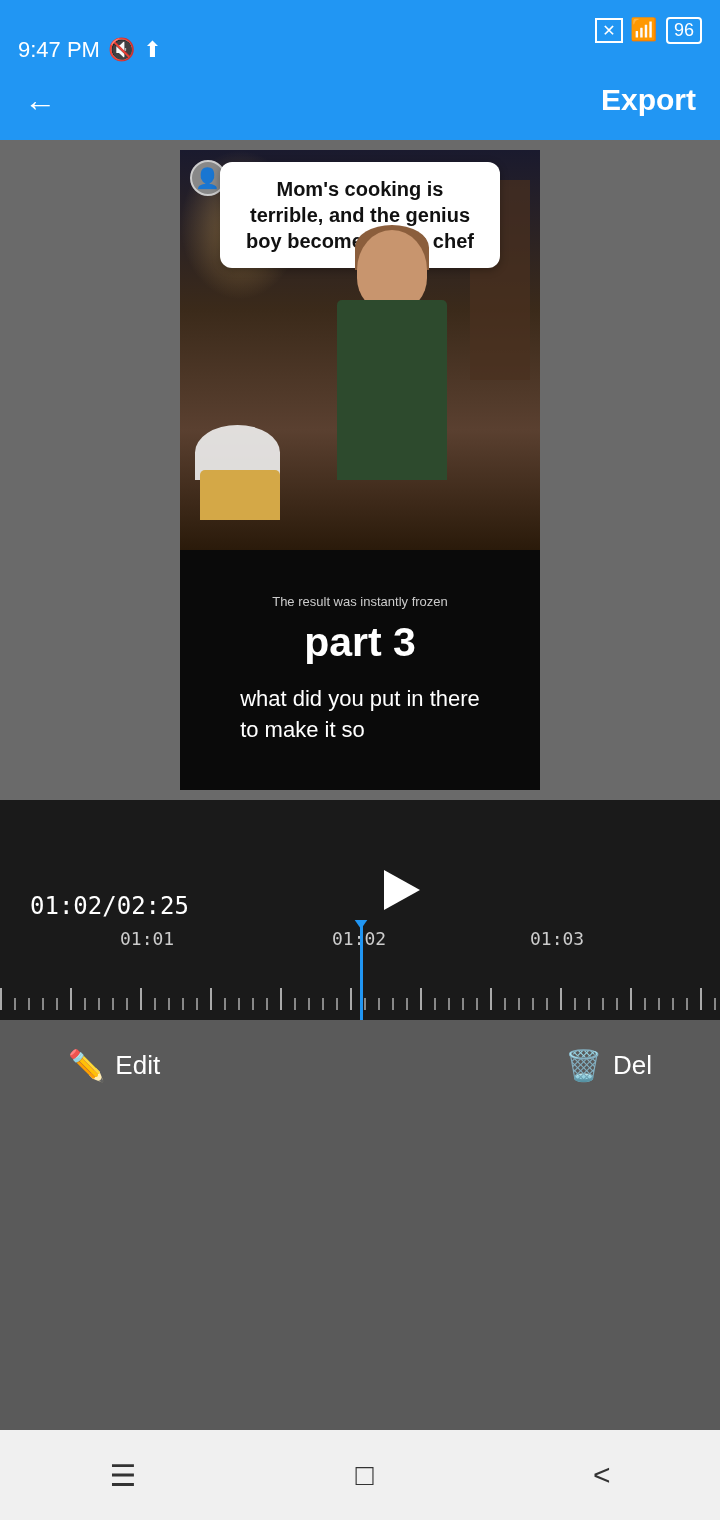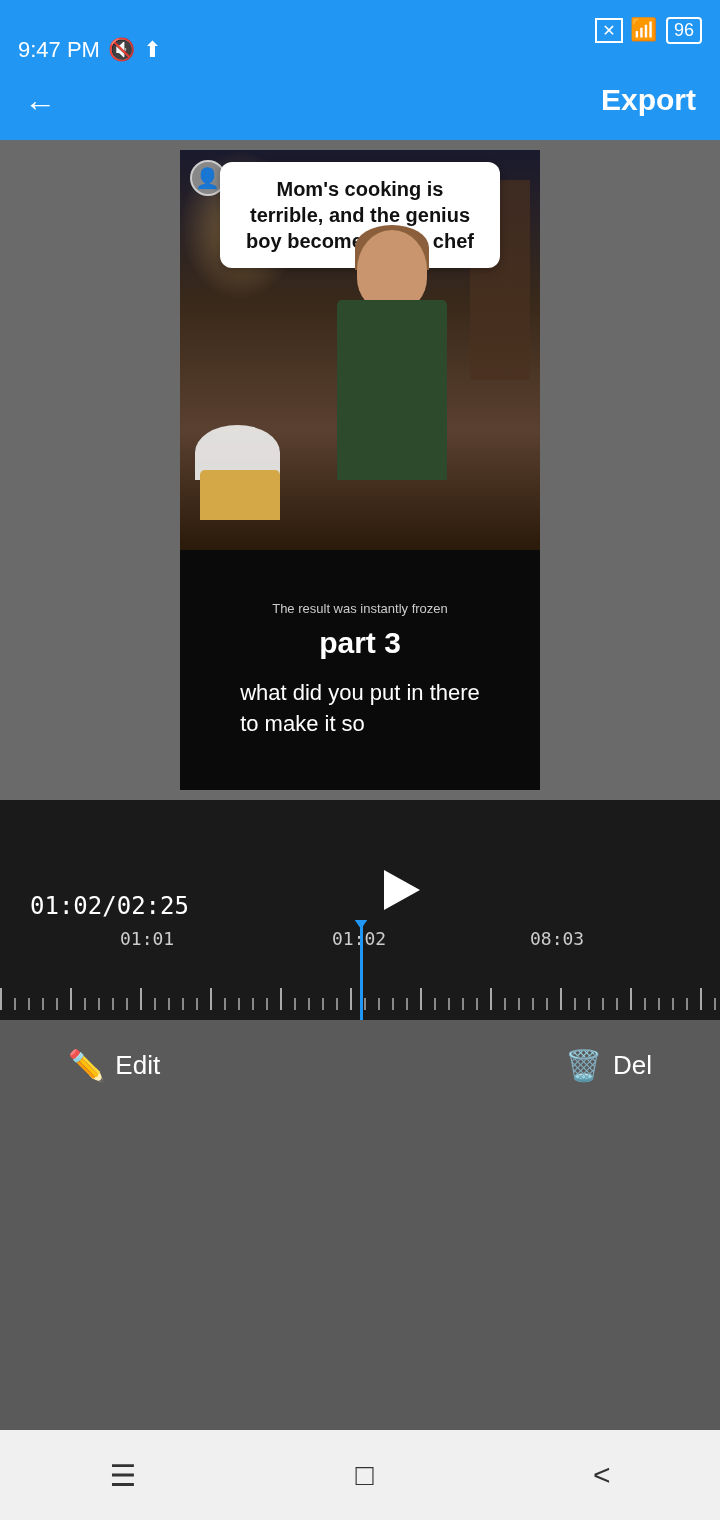--- a/index.html
+++ b/index.html
@@ -229,21 +229,21 @@
       align-items: center;
       justify-content: center;
       padding: 20px;
     }
     .subtitle-small {
       font-size: 13px;
       color: #ccc;
       margin-bottom: 10px;
     }
     .part-label {
-      font-size: 30px;
+      font-size: 41px;
       font-weight: bold;
       color: white;
       margin-bottom: 18px;
     }
     .subtitle-large {
       font-size: 22px;
       color: white;
       text-align: left;
       line-height: 1.4;
     }
@@ -463,21 +463,21 @@
   <div class="play-btn">
     <div class="play-triangle"></div>
   </div>
   <span style="width:80px;"></span>
 </div>
 
 <div class="timeline-container">
 
   <span class="timeline-label" style="left: 120px; top: 8px;">01:01</span>
   <span class="timeline-label" style="left: 332px; top: 8px;">01:02</span>
-  <span class="timeline-label" style="left: 530px; top: 8px;">08:03</span>
+  <span class="timeline-label" style="left: 530px; top: 8px;">01:03</span>
 
   <div class="timeline-ticks">
 
   <div class="tick major" style="left: 0px;"></div>
       <div class="tick minor" style="left: 14px;"></div>
       <div class="tick minor" style="left: 28px;"></div>
       <div class="tick minor" style="left: 42px;"></div>
       <div class="tick minor" style="left: 56px;"></div>
       <div class="tick major" style="left: 70px;"></div>
       <div class="tick minor" style="left: 84px;"></div>

